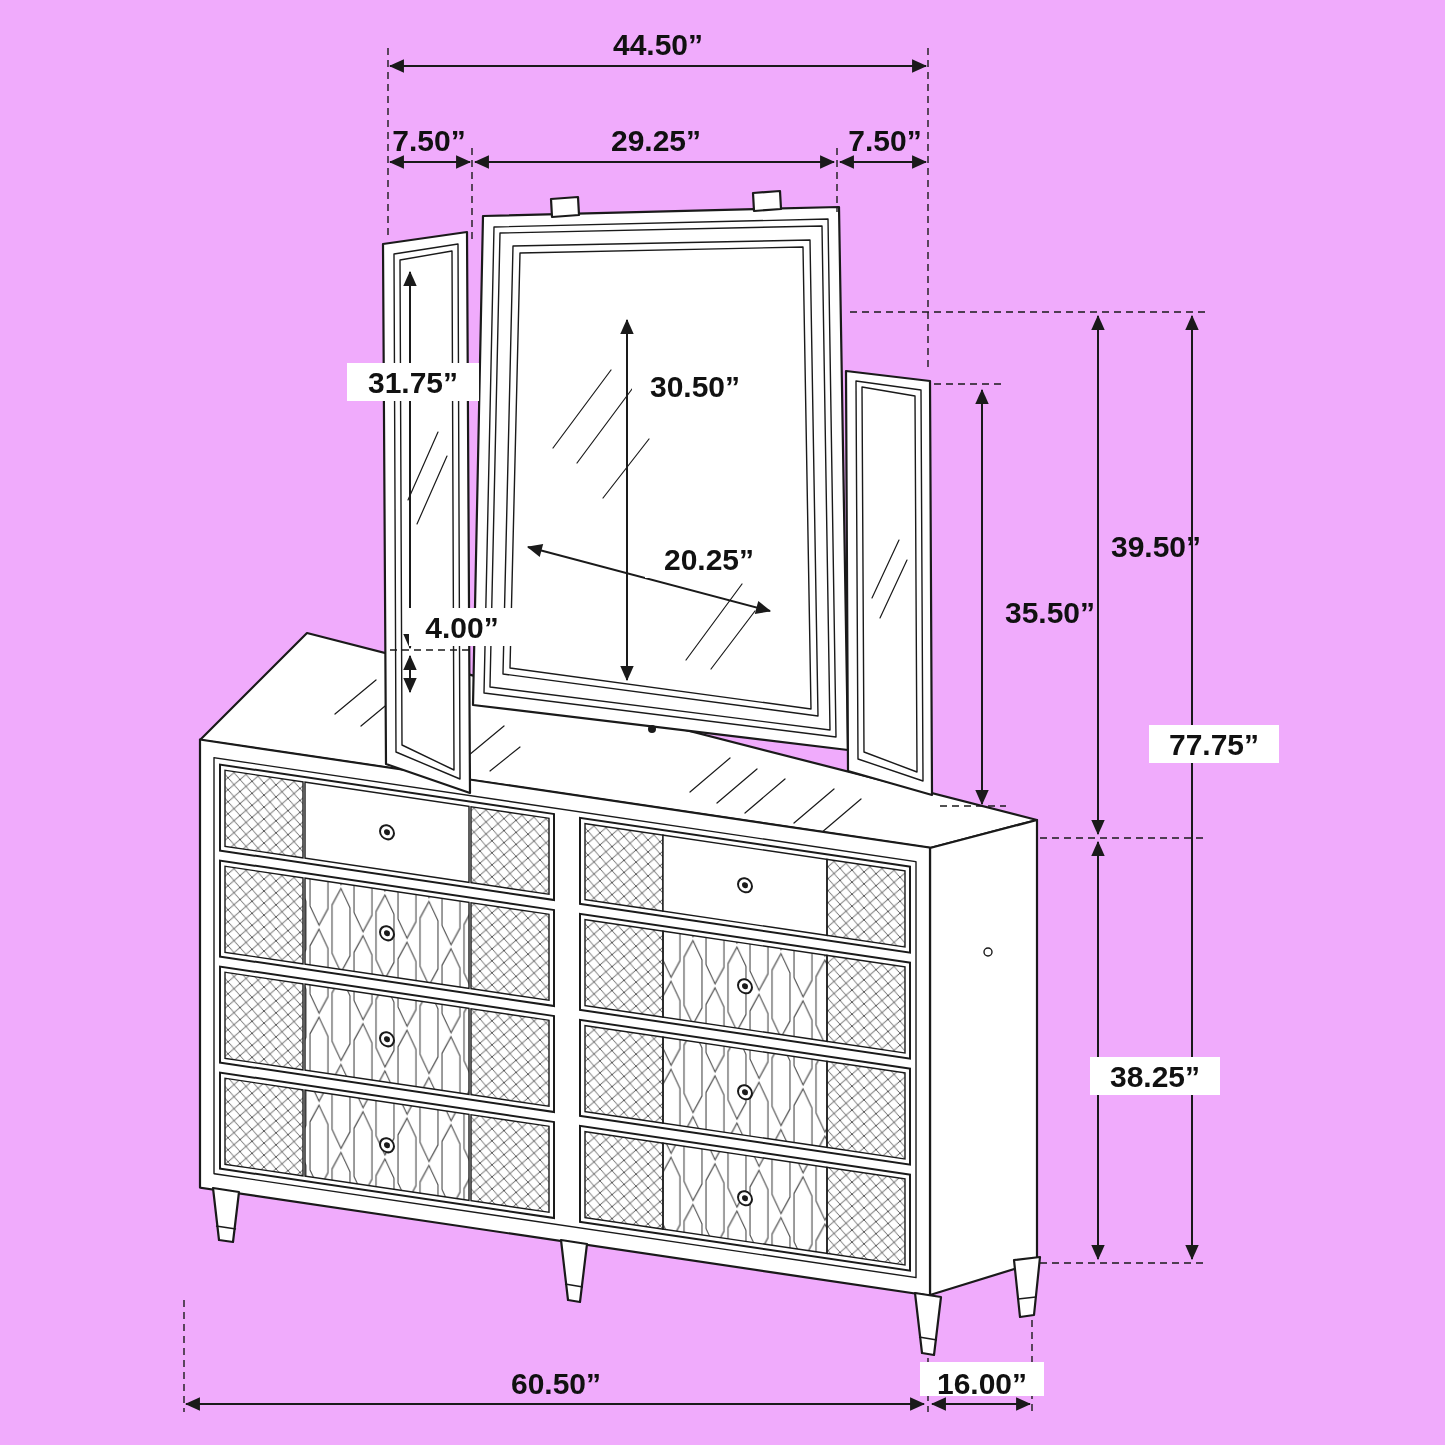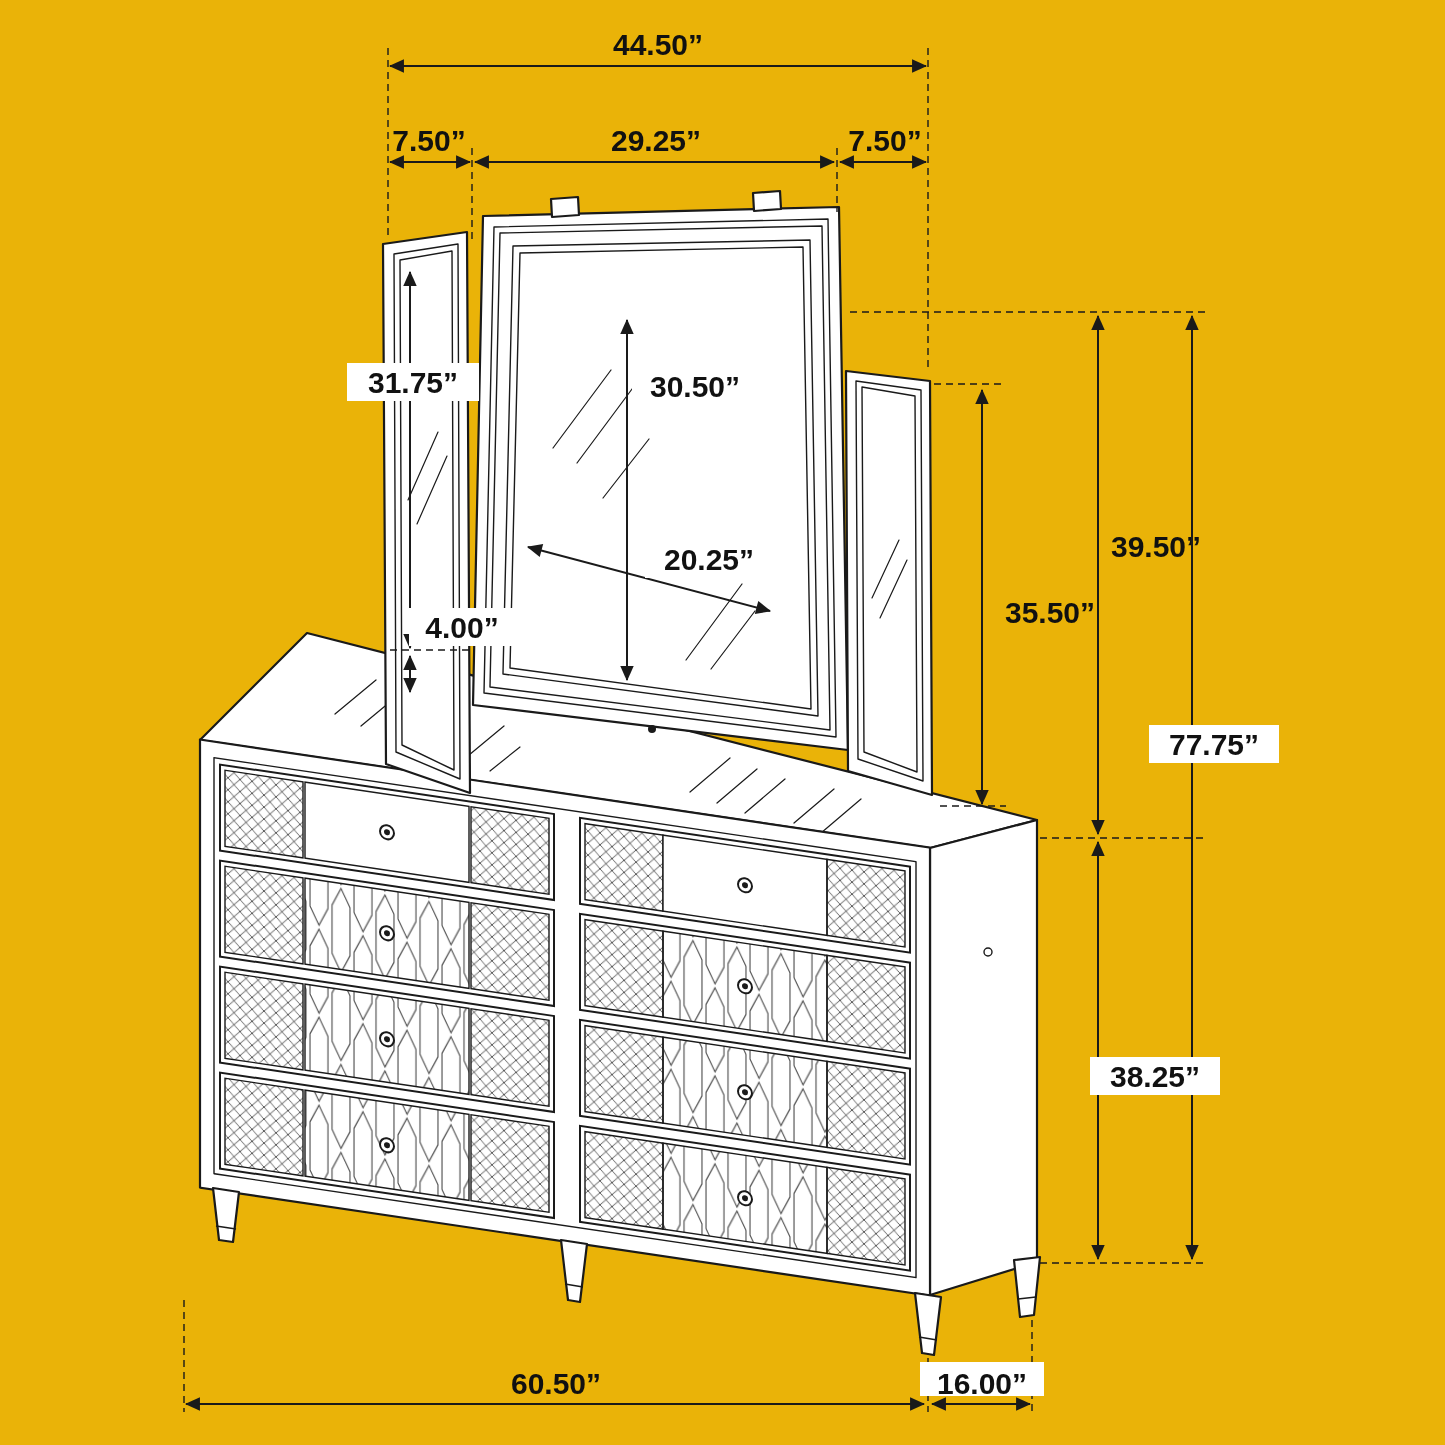--- a/index.html
+++ b/index.html
@@ -1,16 +1,16 @@
 <!DOCTYPE html>
 <html><head>
 <meta charset="utf-8">
 <style>
   html,body{margin:0;padding:0;background:#fff}
-  .stage{width:1445px;height:1445px;position:relative;background:#eab308;overflow:hidden}
+  .stage{width:1445px;height:1445px;position:relative;background:#f0abfc;overflow:hidden}
   svg{display:block}
   .o2{fill:#fff;stroke:#1a1a1a;stroke-width:2.2;stroke-linejoin:round}
   .ln{fill:none;stroke:#1a1a1a;stroke-width:1.4;stroke-linejoin:round}
   .dr{fill:#fff;stroke:#1a1a1a;stroke-width:2}
   .band{fill:url(#lat);stroke:#1a1a1a;stroke-width:1.4}
   .honey{fill:url(#hon);stroke:#1a1a1a;stroke-width:1.4}
   .mid{fill:#fff;stroke:#1a1a1a;stroke-width:1.4}
   .knob-o{fill:#fff;stroke:#1a1a1a;stroke-width:2}
   .knob-i{fill:#1a1a1a}
   .mark{fill:none;stroke:#1a1a1a;stroke-width:1.2;stroke-linecap:round}

